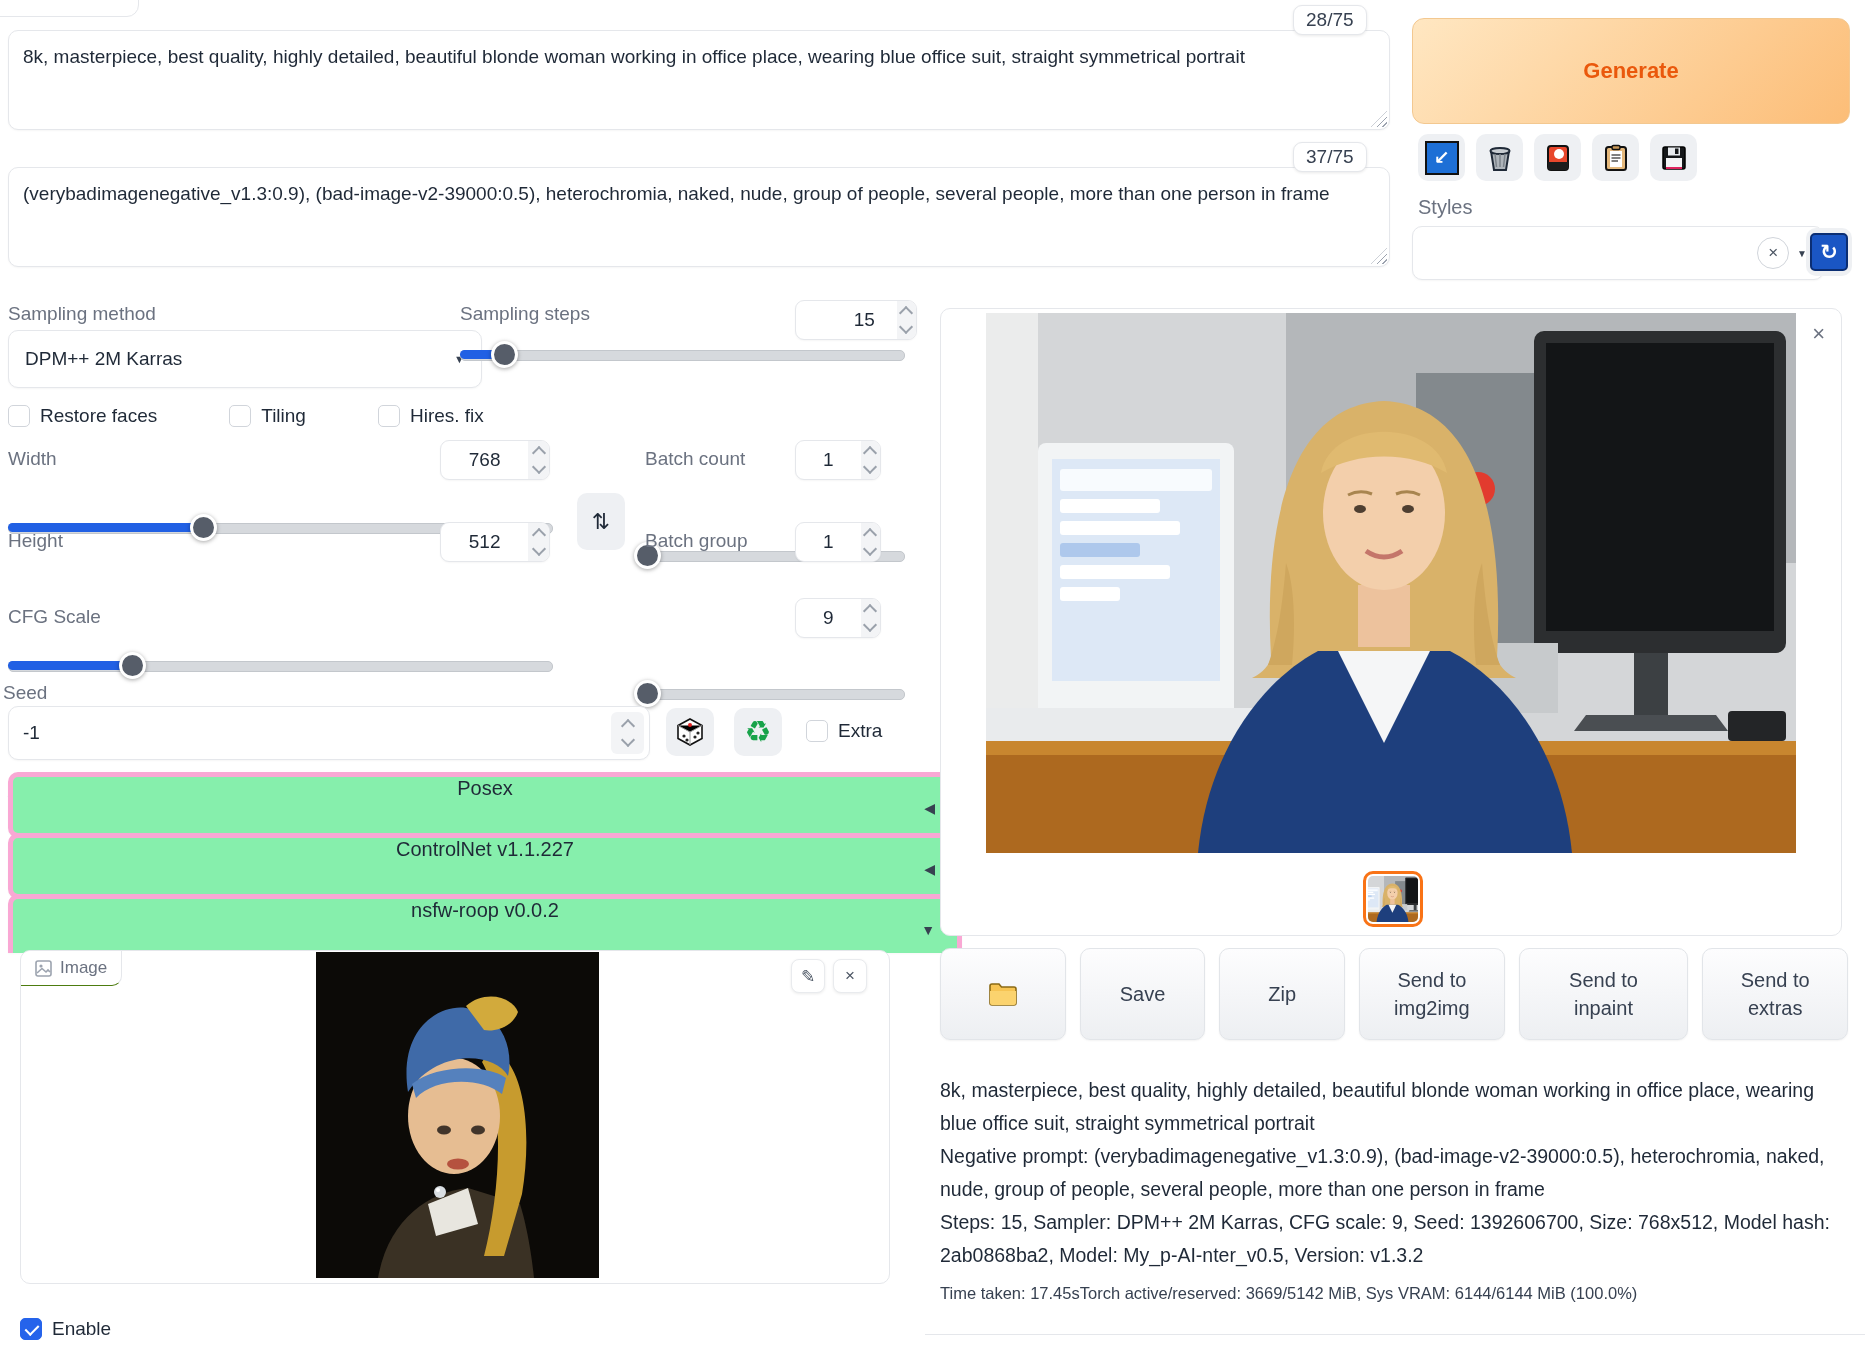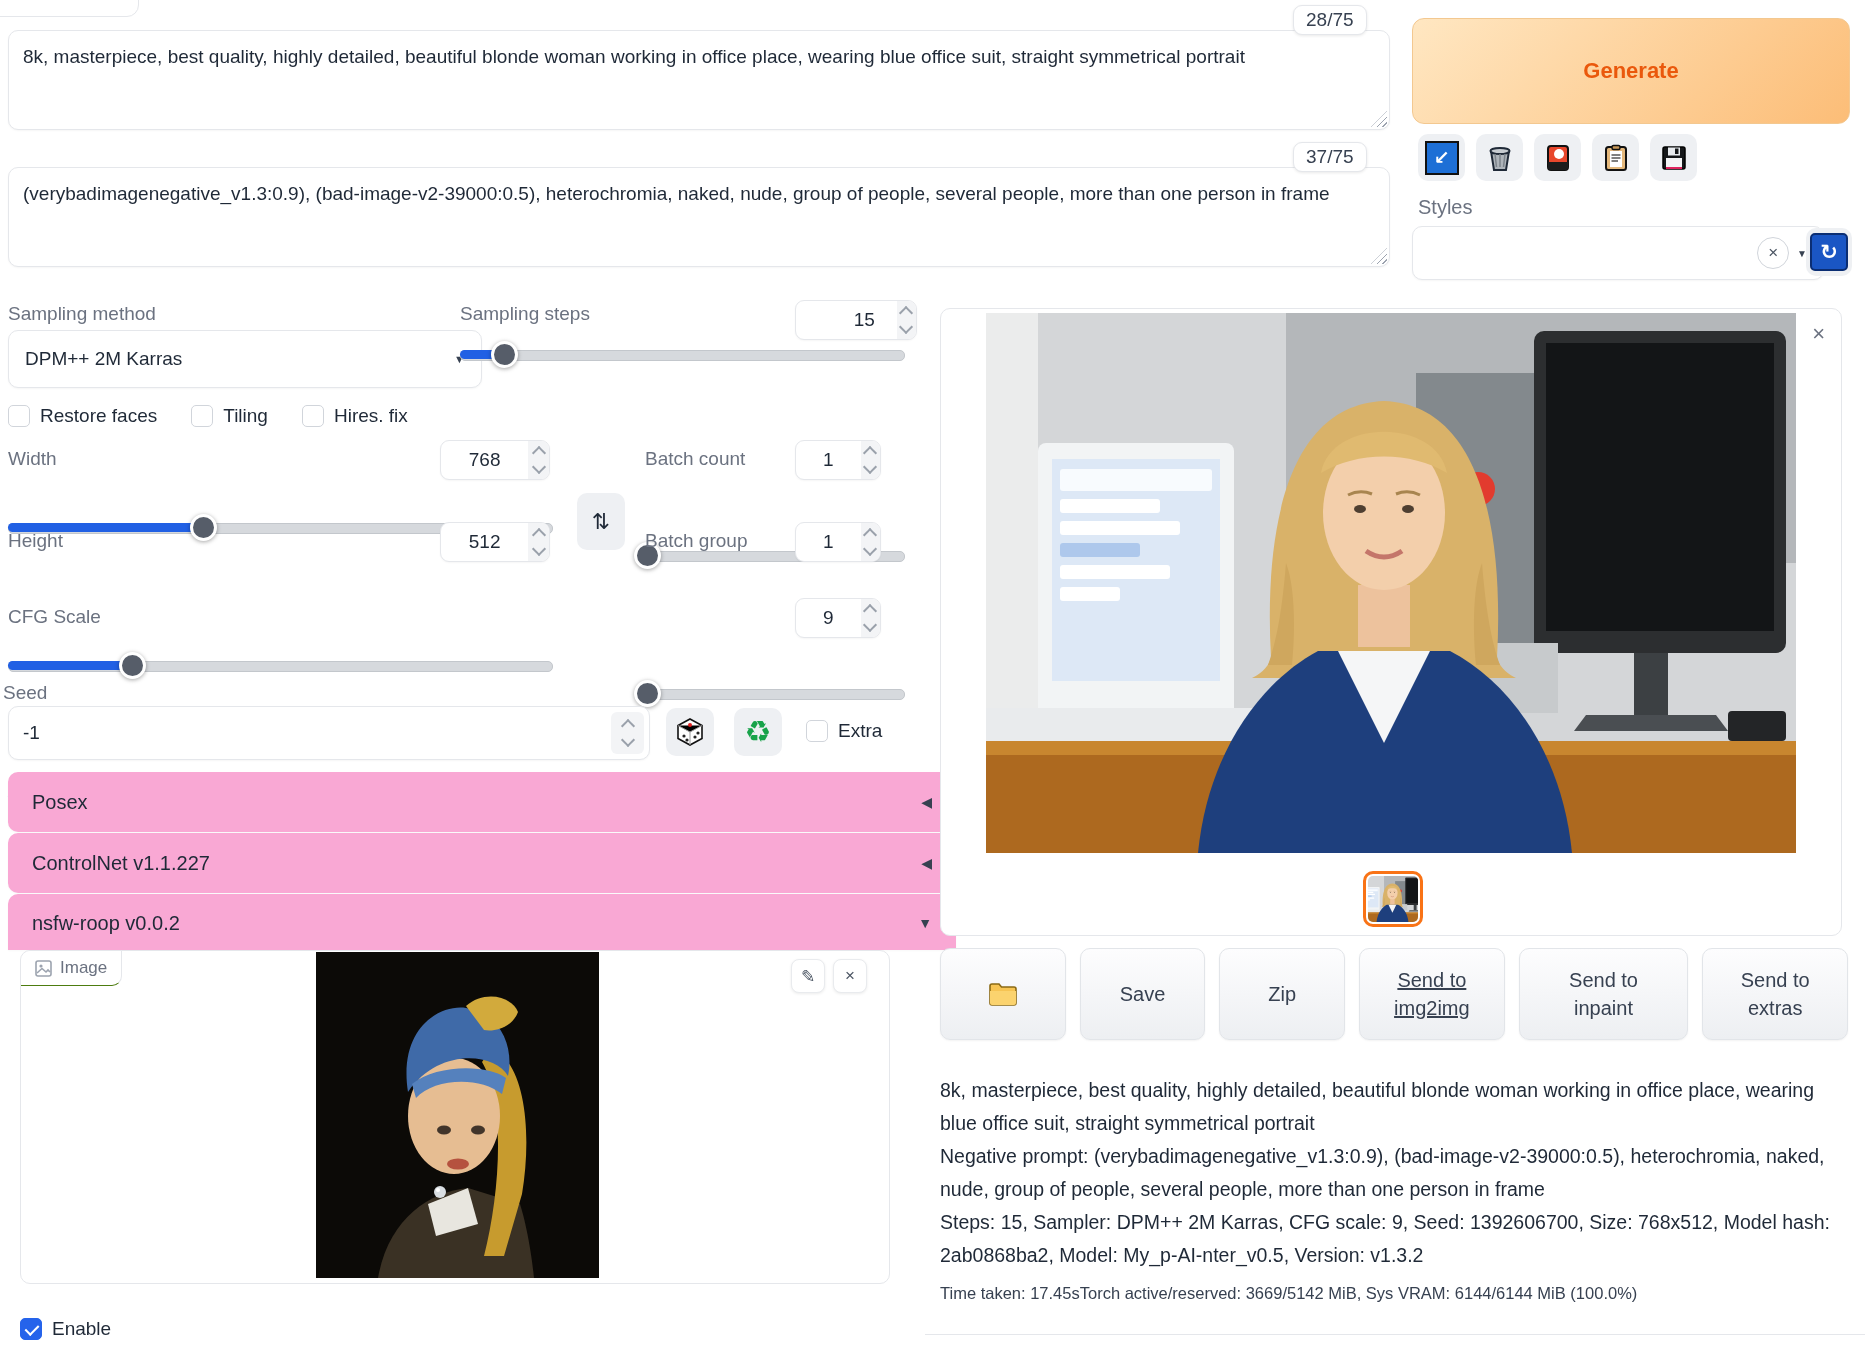--- a/index.html
+++ b/index.html
@@ -46,22 +46,22 @@
     background:#565d69;border:3px solid #fff;box-shadow:0 1px 4px rgba(0,0,0,.35);box-sizing:border-box;}
 
   
   .checkbox{display:flex;align-items:center;gap:10px;cursor:pointer;}
   .checkbox .box{width:22px;height:22px;border:1px solid #d1d5db;border-radius:5px;background:#fff;box-sizing:border-box;}
   .checkbox .box.checked{background:#2563eb;border-color:#2563eb;position:relative;}
   .checkbox .box.checked::after{content:"";position:absolute;left:7px;top:3px;width:6px;height:11px;border:solid #fff;border-width:0 2.5px 2.5px 0;transform:rotate(45deg);}
   .checkbox .cb-label{font-size:19px;color:#1f2937;}
 
   
-  .accordion{border:2px solid #f9a8d4;border-radius:10px;background:#f9a8d4;display:flex;align-items:center;
-    padding:0 22px;font-size:20px;color:#1f2937;cursor:pointer;box-shadow:0 1px 2px rgba(0,0,0,.03);}
+  .accordion{border:5px solid #f9a8d4;border-radius:10px;background:#86efac;display:flex;align-items:center;
+    padding:0 22px;font-size:20px;color:#1f2937;cursor:pointer;box-shadow:0 1px 2px rgba(0,0,0,.03);flex-direction:column;}
   .accordion .arrow{margin-left:auto;font-size:14px;color:#374151;}
 
   
   .panel{border:1px solid #e5e7eb;border-radius:10px;background:#fff;}
   .img-tab{position:absolute;left:0;top:0;display:flex;align-items:center;gap:8px;padding:7px 14px;
     border-right:1px solid #e5e7eb;border-bottom:1px solid #4d7c0f;border-bottom-right-radius:10px;border-top-left-radius:10px;
     background:#fff;color:#6b7280;font-size:17px;}
   .tool-btn{width:32px;height:32px;background:#fff;border:1px solid #e9ebee;border-radius:8px;box-shadow:0 1px 3px rgba(0,0,0,.08);
     display:flex;align-items:center;justify-content:center;font-size:17px;color:#4b5563;cursor:pointer;}
 
@@ -222,21 +222,21 @@
         <span class="chev up"></span>
         <span class="chev down"></span>
       </div>
   </div>
   <div class="abs slider" style="left: 460px; top: 340px; width: 445px; --pct: 10%;">
     <div class="track"></div>
       <div class="fill"></div>
       <div class="handle"></div>
   </div>
 
-  <div class="abs" style="left:8px;top:405px;display:flex;gap:34px;">
+  <div class="abs" style="left:8px;top:405px;display:flex;gap:72px;">
     <div class="checkbox">
       <span class="box"></span>
       <span class="cb-label">Restore faces</span>
     </div>
     <div class="checkbox">
       <span class="box"></span>
       <span class="cb-label">Tiling</span>
     </div>
     <div class="checkbox">
       <span class="box"></span>
@@ -403,21 +403,21 @@
         <path d="M2 5 Q2 3 4 3 L11 3 L13.5 6 L26 6 Q28 6 28 8 L28 22 Q28 24 26 24 L4 24 Q2 24 2 22 Z" fill="#f6c453" stroke="#8a6914" stroke-width="1.6"></path>
         <path d="M2 10 L28 10 L28 22 Q28 24 26 24 L4 24 Q2 24 2 22 Z" fill="#fbd36e"></path>
       </svg>
     </div>
     <div class="btn-secondary" style="width:137px;height:90px;">
       <span>Save</span>
     </div>
     <div class="btn-secondary" style="width:137px;height:90px;">
       <span>Zip</span>
     </div>
-    <div class="btn-secondary" style="width:137px;height:90px;padding:0 10px;text-decoration:underline;">
+    <div class="btn-secondary" style="width:137px;height:90px;padding:0 10px;">
       <span>Send to img2img</span>
     </div>
     <div class="btn-secondary" style="width:137px;height:90px;padding:0 22px;">
       <span>Send to inpaint</span>
     </div>
     <div class="btn-secondary" style="width:137px;height:90px;padding:0 10px;">
       <span>Send to extras</span>
     </div>
   </div>
 

